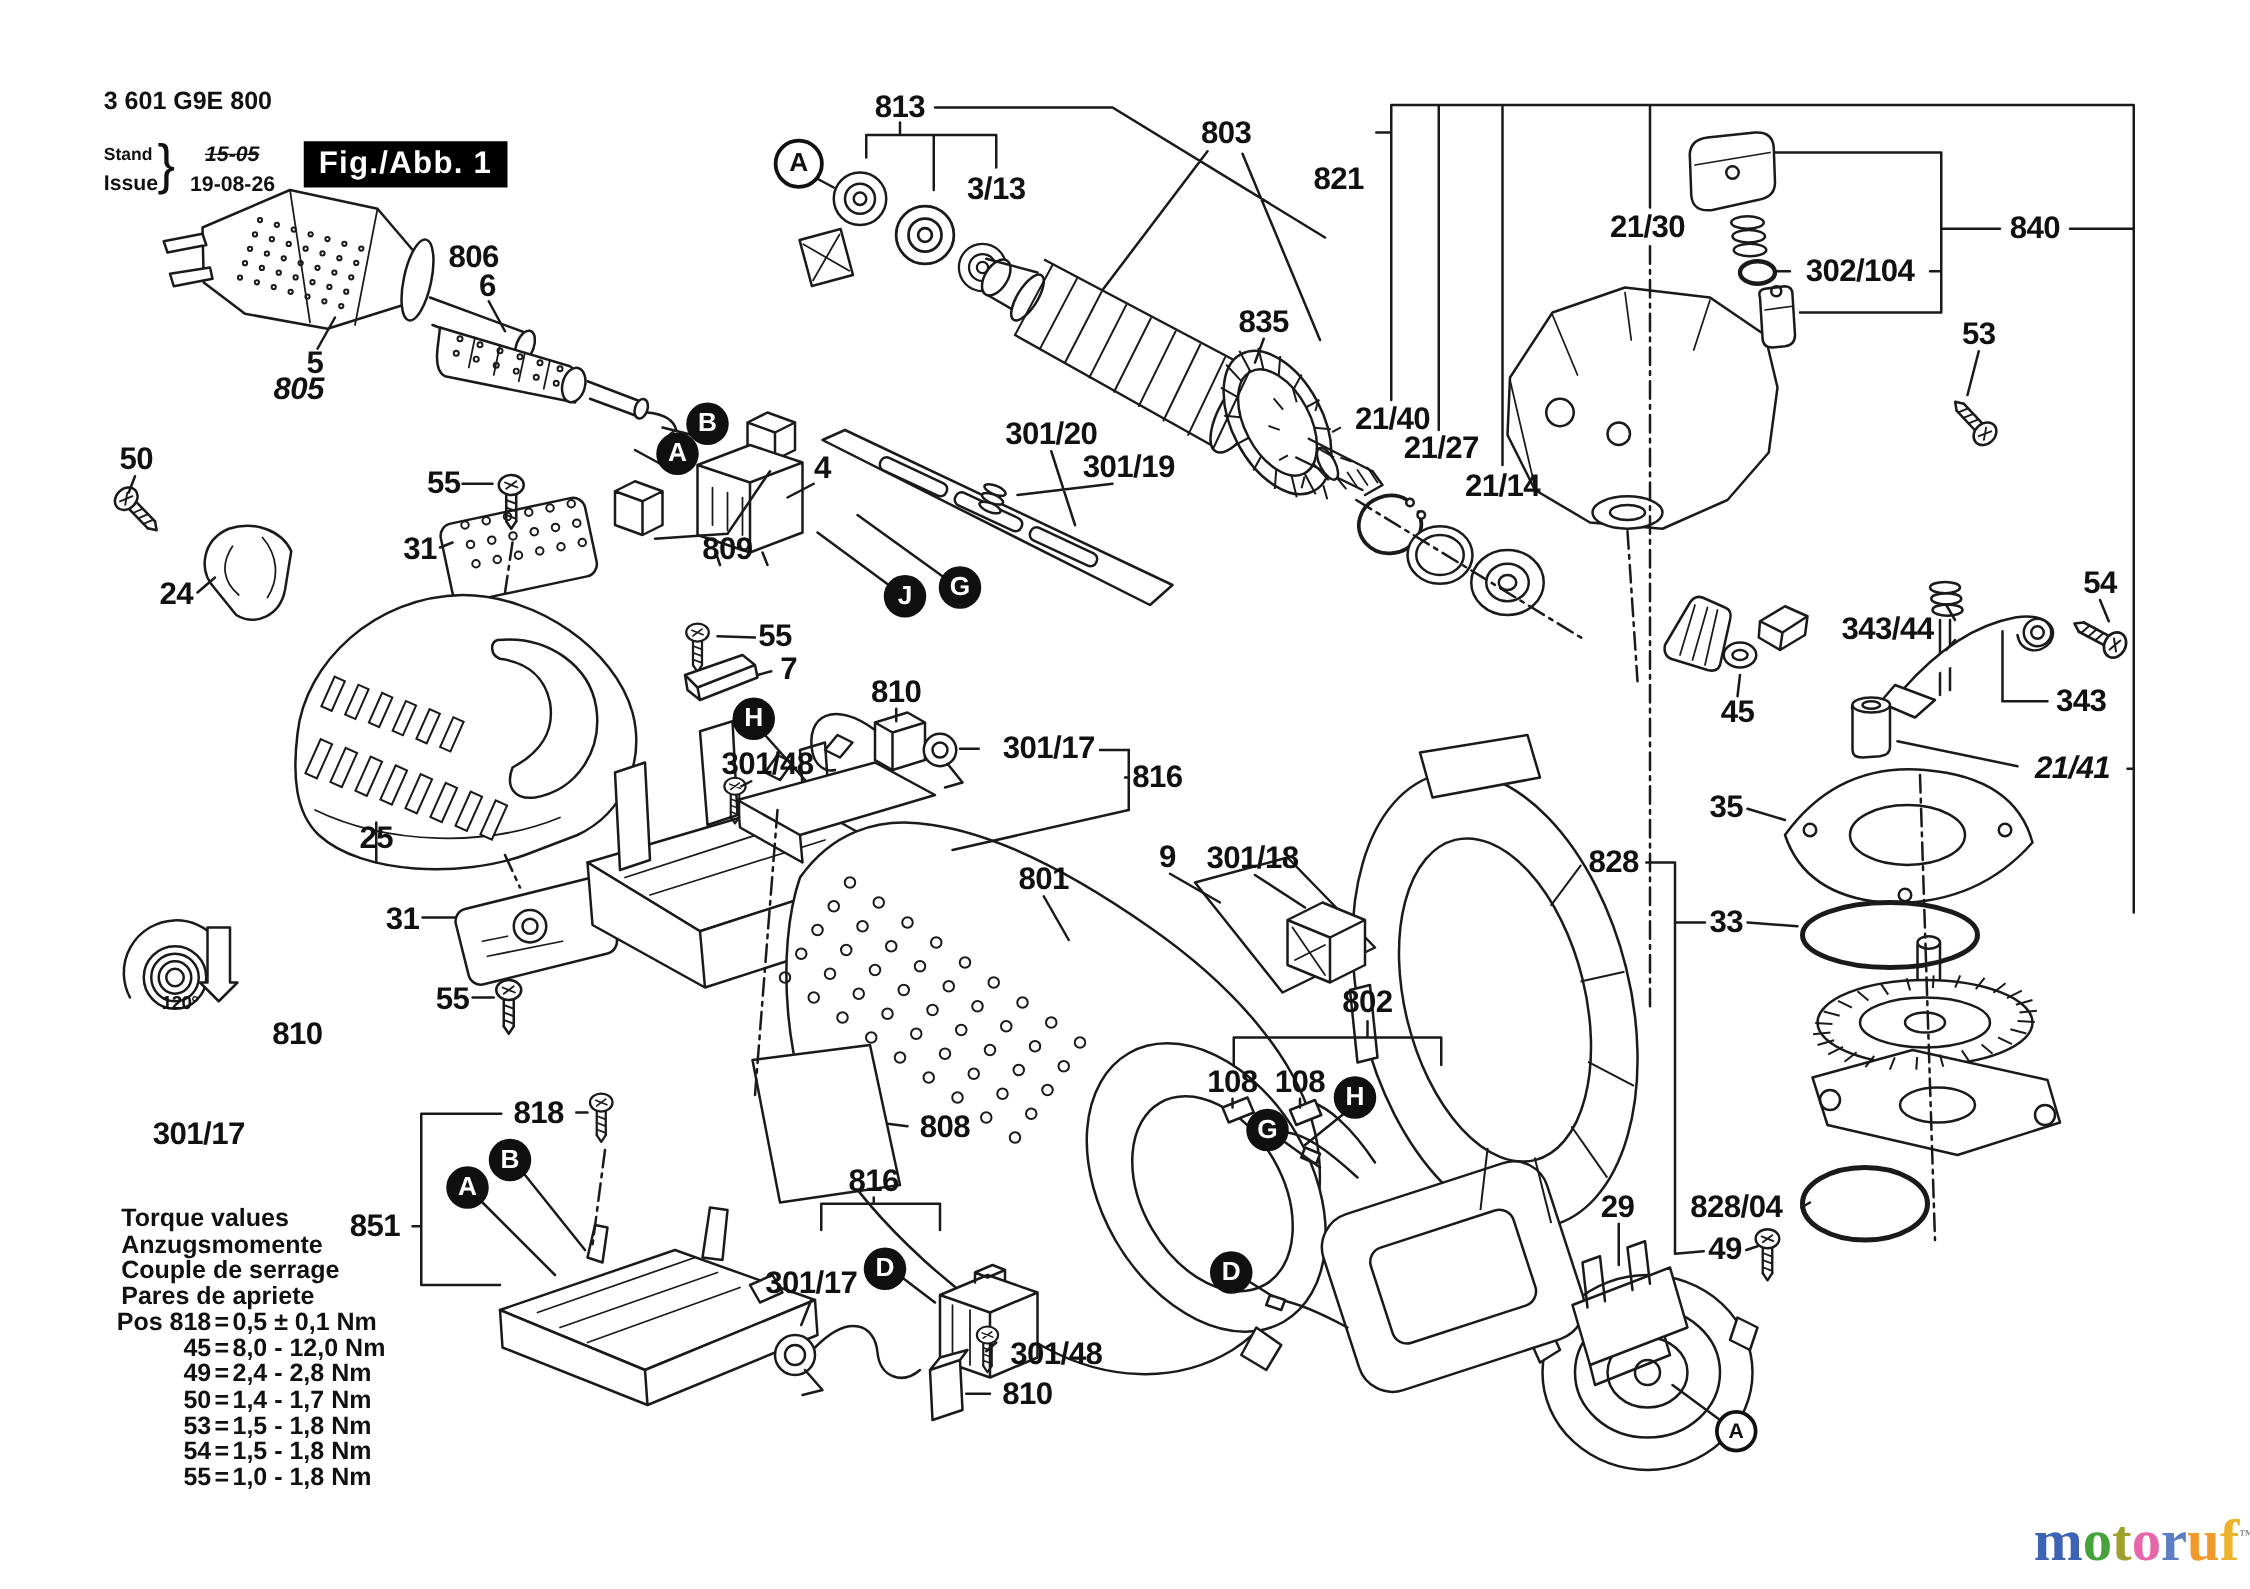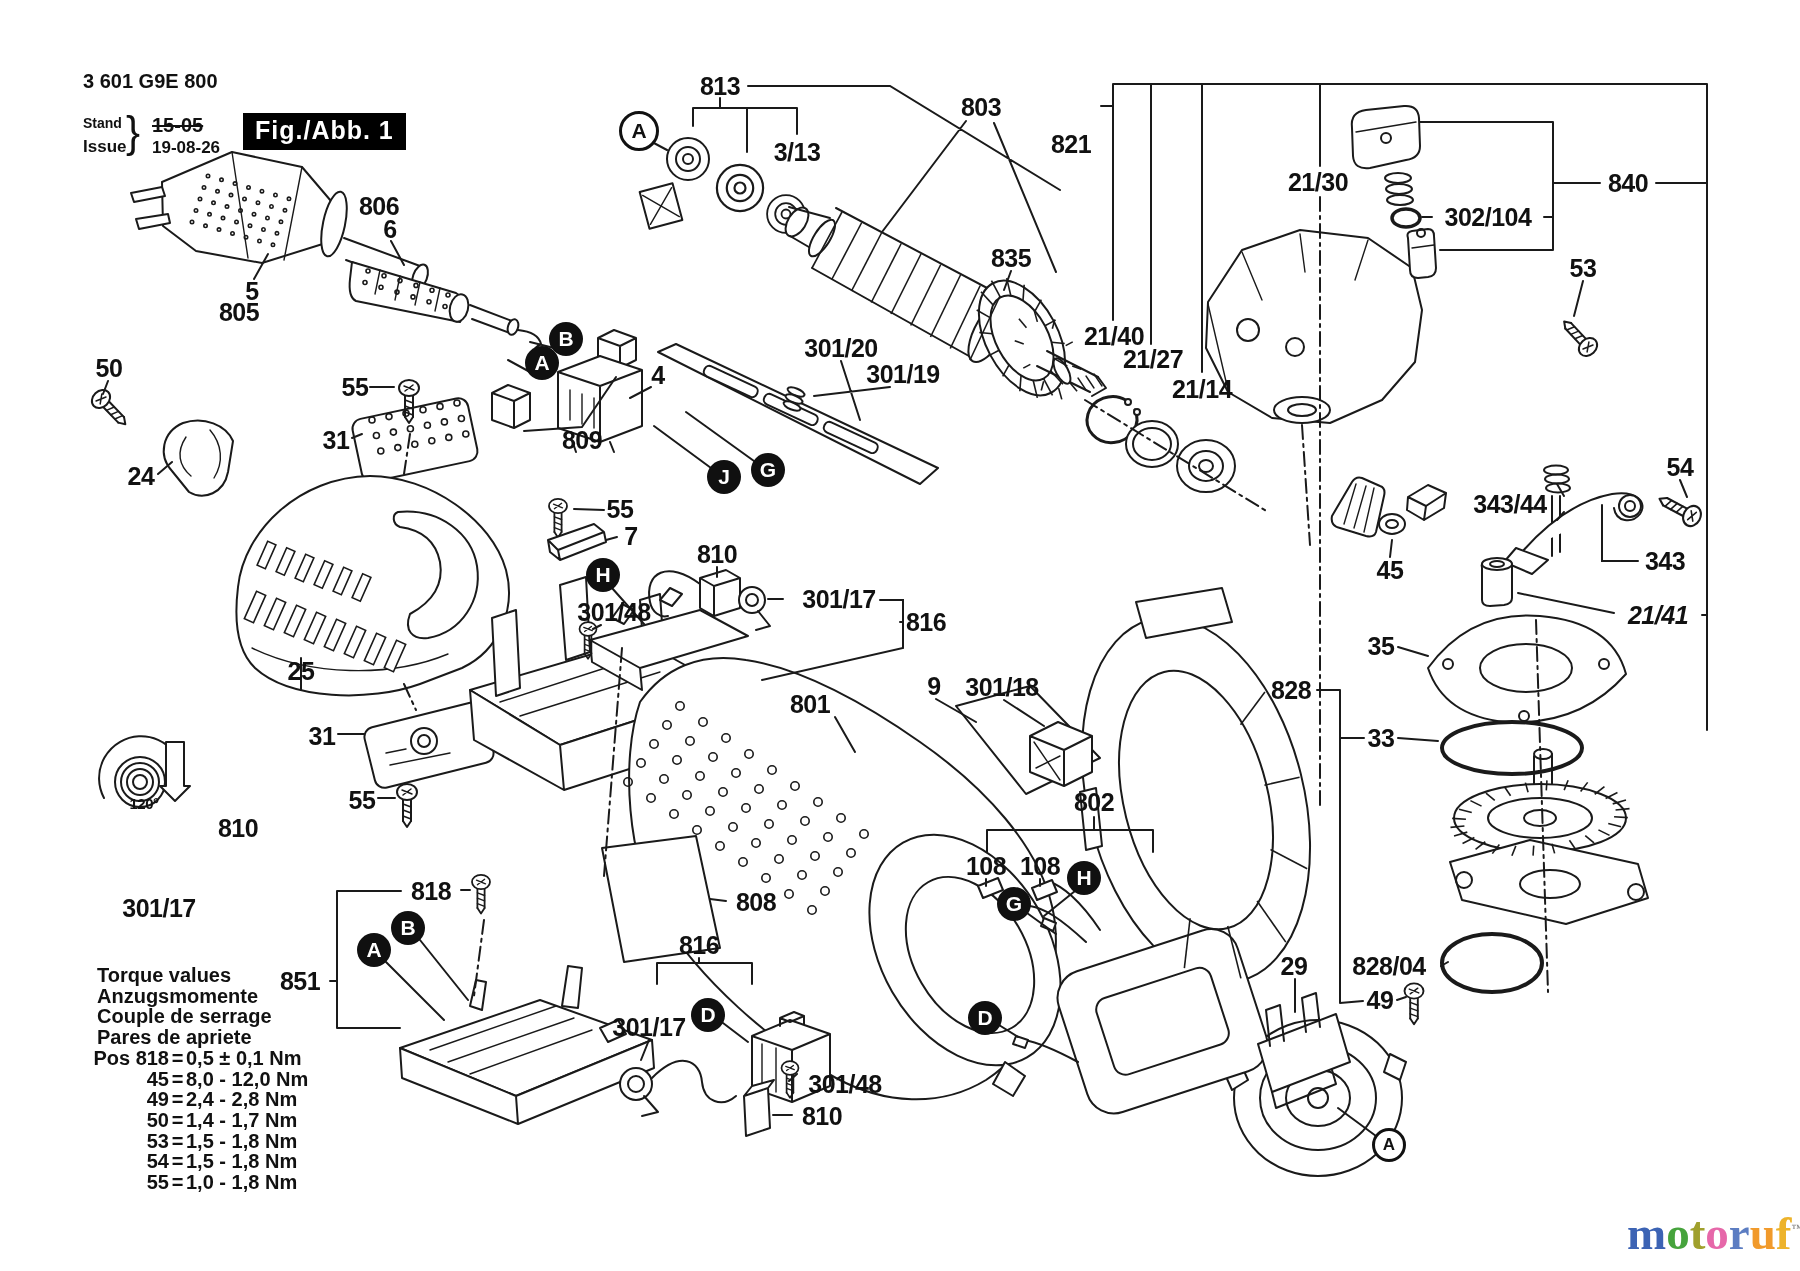--- a/index.html
+++ b/index.html
@@ -11,21 +11,21 @@
   .mk{position:absolute;width:34px;height:34px;border-radius:50%;background:#101010;color:#fff;
       font-weight:bold;font-size:21px;display:flex;align-items:center;justify-content:center;
       transform:translate(-50%,-50%);}
   .mk.outline{background:#fff;color:#111;border:3px solid #111;}
   .mk.small{width:28px;height:28px;font-size:17px;}
   .htext{position:absolute;font-weight:bold;}
   #model{left:83px;top:70px;font-size:20px;}
   #stand-label{left:83px;top:115px;font-size:14px;}
   #issue-label{left:83px;top:137px;font-size:17px;}
   #brace{left:126px;top:108px;font-size:42px;font-weight:normal;transform:scaleY(1.05);}
-  #stand-value{left:152px;top:114px;font-size:20px;text-decoration:line-through;}
+  #stand-value{left:164px;top:114px;font-size:17px;text-decoration:line-through;font-style:italic;}
   #issue-value{left:152px;top:138px;font-size:17px;}
   #figbox{left:243px;top:113px;background:#000;color:#fff;font-size:25px;font-weight:bold;
           padding:3px 12px 5px 12px;letter-spacing:1px;}
   #torque{position:absolute;left:85px;top:965px;font-size:20px;font-weight:bold;line-height:20.7px;}
   .trow{display:flex;}
   .tpos{width:84px;text-align:right;}
   .teq{width:17px;text-align:center;}
   #notes{position:absolute;left:310px;top:1107px;font-size:17px;font-weight:bold;line-height:20.7px;}
   #logo{position:absolute;left:1627px;top:1206px;font-family:"Liberation Serif","DejaVu Serif",serif;
         font-weight:bold;font-size:47px;white-space:nowrap;}
@@ -620,39 +620,39 @@
 
 <div id="labels">
       <div class="lb" style="left: 720px; top: 86px;">813</div>
       <div class="lb" style="left: 797px; top: 152px;">3/13</div>
       <div class="lb" style="left: 981px; top: 107px;">803</div>
       <div class="lb" style="left: 1071px; top: 106px; margin-top: 38px;">821</div>
       <div class="lb" style="left: 1011px; top: 258px;">835</div>
       <div class="lb" style="left: 379px; top: 206px;">806</div>
       <div class="lb" style="left: 390px; top: 229px;">6</div>
       <div class="lb" style="left: 252px; top: 291px;">5</div>
-      <div class="lb" style="left: 239px; top: 312px;">805</div>
+      <div class="lb" style="left: 239px; top: 312px; font-style: italic;">805</div>
       <div class="lb" style="left: 109px; top: 368px;">50</div>
       <div class="lb" style="left: 355px; top: 387px;">55</div>
       <div class="lb" style="left: 336px; top: 440px;">31</div>
       <div class="lb" style="left: 141px; top: 476px;">24</div>
       <div class="lb" style="left: 301px; top: 671px;">25</div>
       <div class="lb" style="left: 322px; top: 736px;">31</div>
       <div class="lb" style="left: 362px; top: 800px;">55</div>
       <div class="lb" style="left: 582px; top: 440px;">809</div>
       <div class="lb" style="left: 658px; top: 375px;">4</div>
       <div class="lb" style="left: 841px; top: 348px;">301/20</div>
       <div class="lb" style="left: 903px; top: 374px;">301/19</div>
       <div class="lb" style="left: 620px; top: 509px;">55</div>
       <div class="lb" style="left: 631px; top: 536px;">7</div>
       <div class="lb" style="left: 717px; top: 554px;">810</div>
       <div class="lb" style="left: 614px; top: 612px;">301/48</div>
       <div class="lb" style="left: 839px; top: 599px;">301/17</div>
       <div class="lb" style="left: 926px; top: 622px;">816</div>
-      <div class="lb" style="left: 810px; top: 704px;">801</div>
+      <div class="lb" style="left: 835px; top: 704px;">801</div>
       <div class="lb" style="left: 934px; top: 686px;">9</div>
       <div class="lb" style="left: 1002px; top: 687px;">301/18</div>
       <div class="lb" style="left: 756px; top: 902px;">808</div>
       <div class="lb" style="left: 431px; top: 891px;">818</div>
       <div class="lb" style="left: 300px; top: 981px;">851</div>
       <div class="lb" style="left: 699px; top: 945px;">816</div>
       <div class="lb" style="left: 649px; top: 1027px;">301/17</div>
       <div class="lb" style="left: 845px; top: 1084px;">301/48</div>
       <div class="lb" style="left: 822px; top: 1116px;">810</div>
       <div class="lb" style="left: 144px; top: 803px; font-size: 15px;">120°</div>

